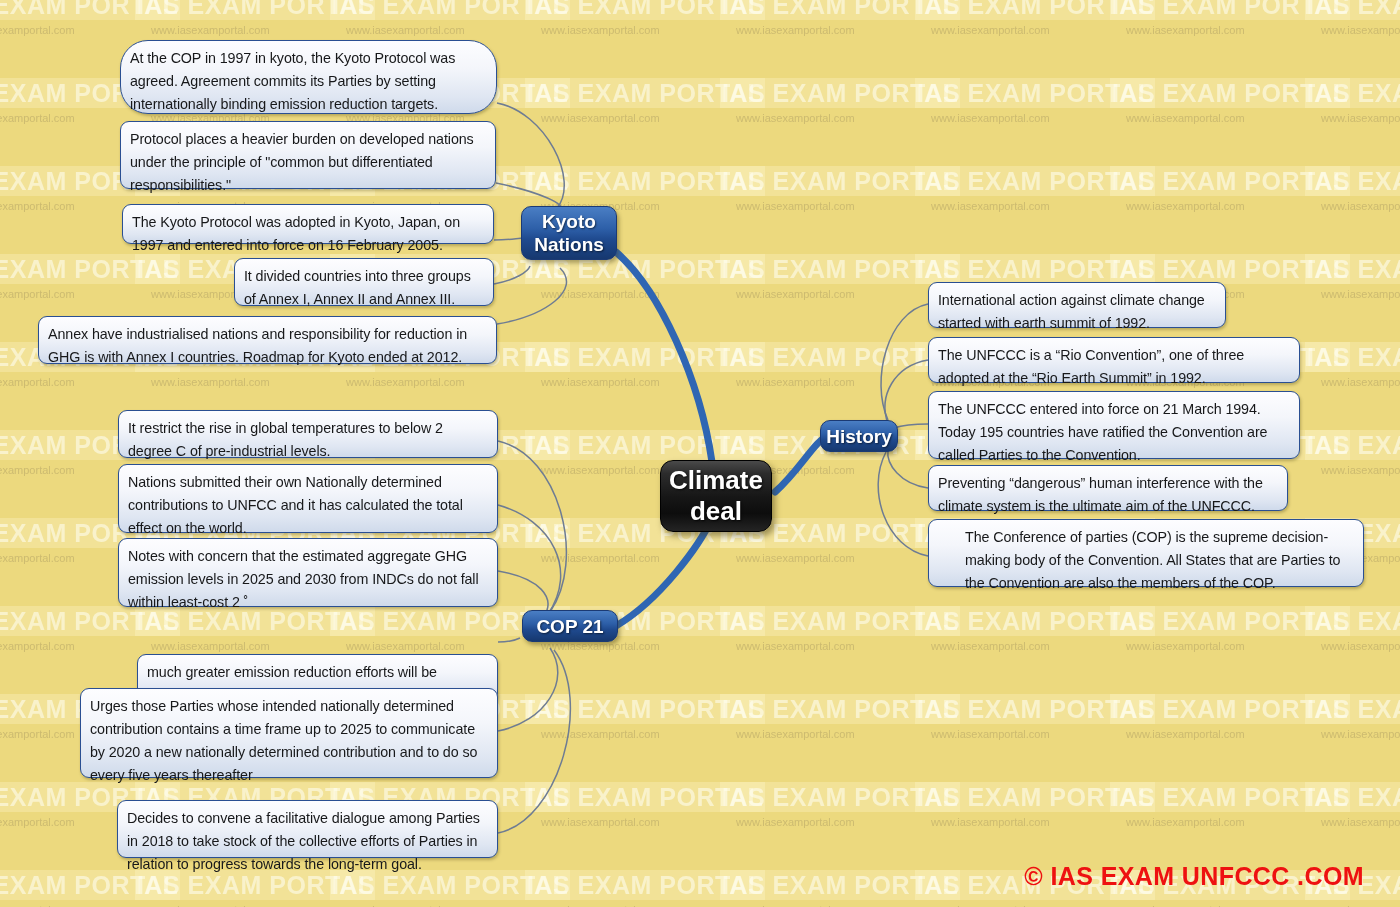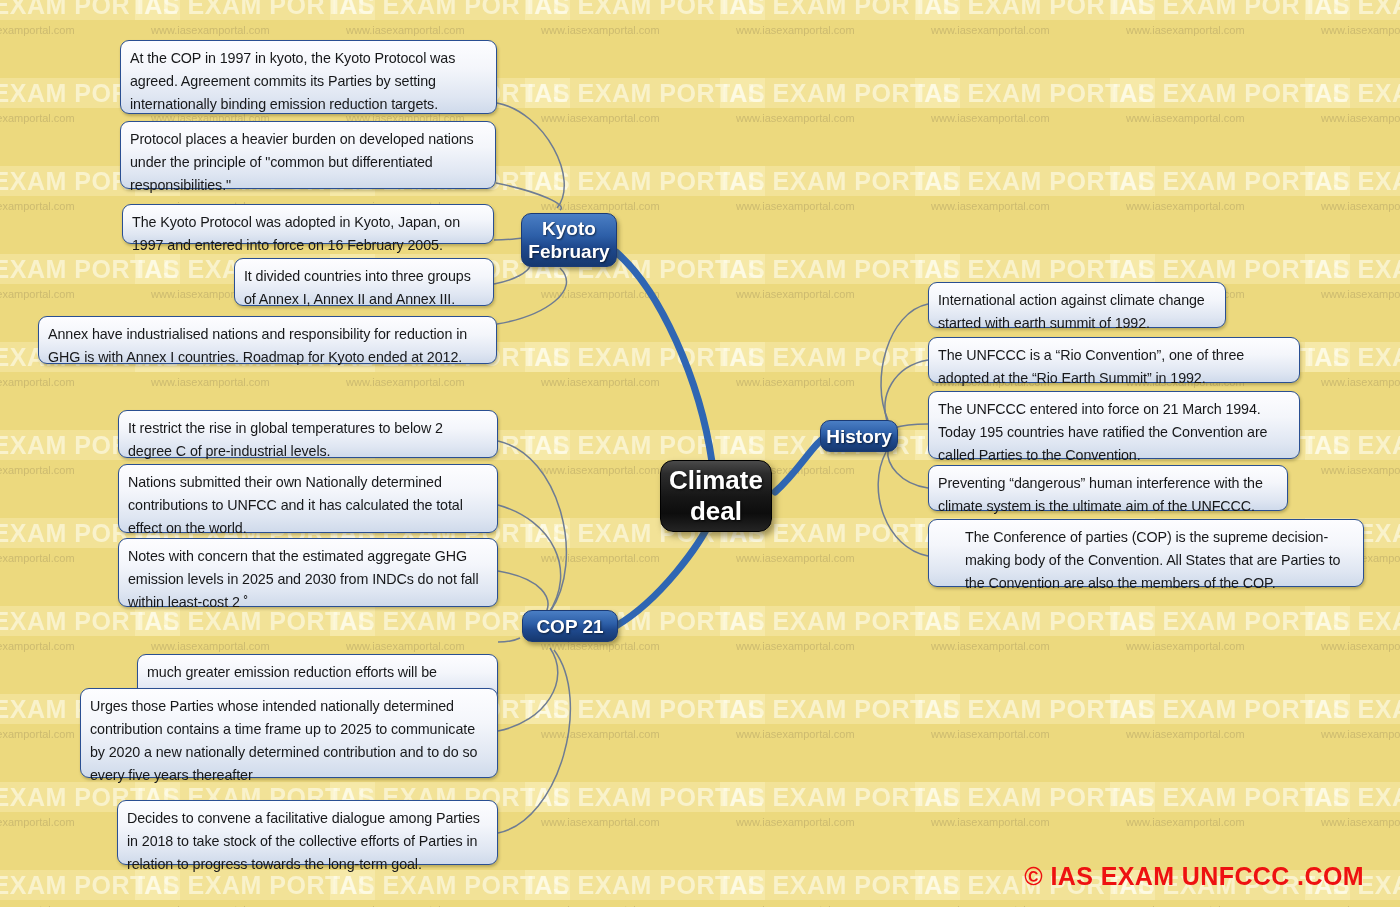--- a/index.html
+++ b/index.html
@@ -517,46 +517,46 @@
       <path d="M 928,304 C 888,312 870,380 888,420"></path>
       <path d="M 928,360 C 894,366 878,396 888,424"></path>
       <path d="M 928,424 C 910,424 900,426 894,428"></path>
       <path d="M 928,488 C 900,484 886,464 888,450"></path>
       <path d="M 928,556 C 886,548 866,490 886,452"></path>
     </g>
   </svg>
 
   <div class="layer">
 
-    <div class="tbox" style="left:120px; top:40px; width:377px; height:74px;">At the COP in 1997 in kyoto, the Kyoto Protocol was agreed.  Agreement commits its Parties by setting internationally binding emission reduction targets.</div>
+    <div class="tbox" style="left:120px; top:40px; width:377px; height:74px;border-radius:28px;">At the COP in 1997 in kyoto, the Kyoto Protocol was agreed.  Agreement commits its Parties by setting internationally binding emission reduction targets.</div>
 
     <div class="tbox" style="left:120px; top:121px; width:376px; height:68px;">Protocol places a heavier burden on developed nations under the principle of "common but differentiated responsibilities."</div>
 
     <div class="tbox" style="left:122px; top:204px; width:372px; height:40px;">The Kyoto Protocol was adopted in Kyoto, Japan, on 1997 and entered into force on 16 February 2005.</div>
 
     <div class="tbox" style="left:234px; top:258px; width:260px; height:48px;">It divided countries into three groups of Annex I, Annex II and Annex III.</div>
 
     <div class="tbox" style="left:38px; top:316px; width:459px; height:48px;">Annex have industrialised nations and responsibility for reduction in GHG is with Annex I countries. Roadmap for Kyoto ended at 2012.</div>
 
-    <div class="blabel" style="left:521px; top:213px; width:96px; height:54px; flex-direction:column;border-radius:10px;">
+    <div class="blabel" style="left:521px; top:206px; width:96px; height:54px; flex-direction:column;border-radius:10px;">
       <span>Kyoto</span>
-      <span>February</span>
+      <span>Nations</span>
     </div>
 
     <div class="tbox" style="left:118px; top:410px; width:380px; height:48px;">It restrict the rise in global temperatures to below 2 degree C of pre-industrial levels.</div>
 
     <div class="tbox" style="left:118px; top:464px; width:380px; height:69px;">Nations submitted their own Nationally determined contributions to UNFCC and it has calculated the total effect on the world.</div>
 
     <div class="tbox" style="left:118px; top:538px; width:380px; height:69px;">Notes with concern that the estimated aggregate GHG emission levels in 2025 and 2030 from INDCs do not fall within least-cost 2 ˚</div>
 
     <div class="tbox" style="left:137px; top:614px; width:361px; height:48px;margin-top:40px;">much greater emission reduction efforts will be required than those associated with the INDCs</div>
 
     <div class="tbox" style="left:80px; top:688px; width:418px; height:90px;">Urges those Parties whose intended nationally determined contribution contains a time frame up to 2025 to communicate by 2020 a new nationally determined contribution and to do so every five years thereafter</div>
 
-    <div class="tbox" style="left:117px; top:800px; width:381px; height:65px;">Decides to convene a facilitative dialogue among Parties in 2018 to take stock of the collective efforts of Parties in relation to progress towards the long-term goal.</div>
+    <div class="tbox" style="left:117px; top:800px; width:381px; height:58px;">Decides to convene a facilitative dialogue among Parties in 2018 to take stock of the collective efforts of Parties in relation to progress towards the long-term goal.</div>
 
     <div class="blabel" style="left:522px; top:610px; width:96px; height:32px;border-radius:10px;">
       <span>COP 21</span>
     </div>
 
     <div class="tbox" style="left:928px; top:282px; width:298px; height:46px;">International action against climate change started with earth summit of 1992.</div>
 
     <div class="tbox" style="left:928px; top:337px; width:372px; height:46px;">The UNFCCC is a “Rio Convention”, one of three adopted at the “Rio Earth Summit” in 1992.</div>
 
     <div class="tbox" style="left:928px; top:391px; width:372px; height:68px;">The UNFCCC entered into force on 21 March 1994. Today 195 countries have ratified the Convention are called Parties to the Convention.</div>

